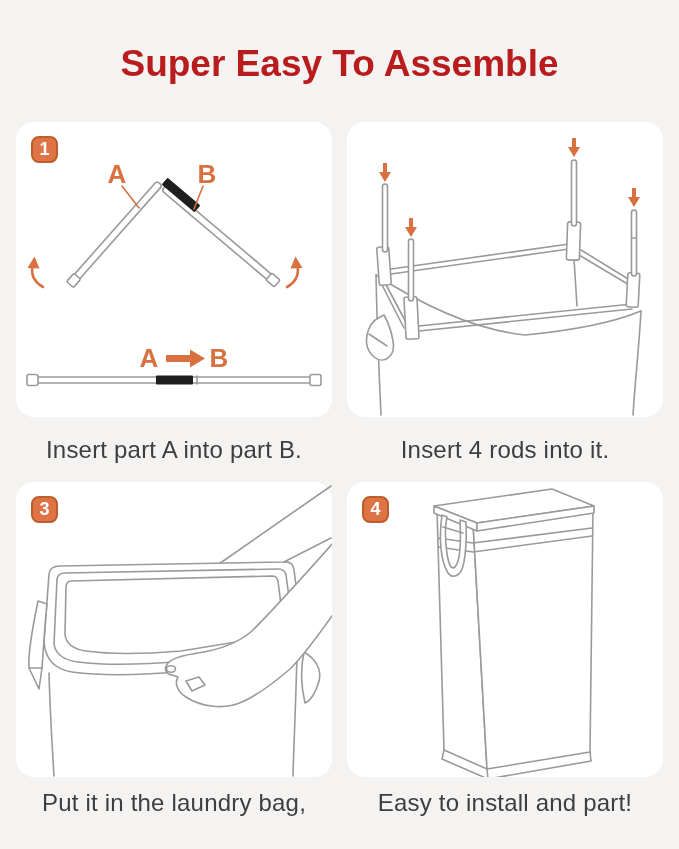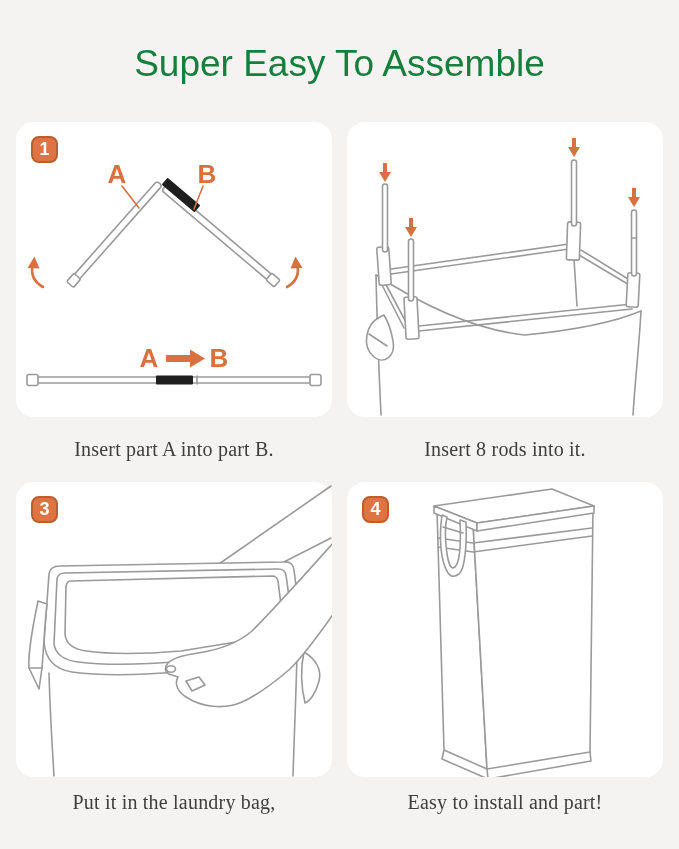--- a/index.html
+++ b/index.html
@@ -8,21 +8,21 @@
     background: #f4f3f1;
     font-family: "Liberation Sans", sans-serif;
     overflow: hidden;
   }
   .page { width: 679px; height: 849px; position: relative; }
   .title-wrap {
     height: 122px;
     display: flex; align-items: center; justify-content: center;
   }
   .title {
-    font-size: 37px; font-weight: 400; color: #15803d;
+    font-size: 37px; font-weight: 700; color: #b91c1c;
     letter-spacing: 0px; margin: 16px; padding-top: 6px;
   }
   .board {
     display: grid;
     grid-template-columns: 316px 316px;
     column-gap: 15px;
     padding: 0 16px;
   }
   .cell { display: flex; flex-direction: column; }
   .card {
@@ -48,23 +48,23 @@
     height: 65px;
     display: flex; align-items: center; justify-content: center;
   }
   .cap-wrap-2 {
     height: 92px;
     display: flex; flex-direction: column;
     align-items: center; justify-content: flex-start;
     padding-top: 12px; box-sizing: border-box;
   }
   .caption {
-    font-size: 20px; color: #3e3e3e;
+    font-size: 24px; color: #3e3e3e;
     text-align: center; line-height: 27px;
-    margin: 0; letter-spacing: 0.2px; font-family: Liberation Serif, serif;
+    margin: 0; letter-spacing: 0.2px;
   }
   
   .ln   { fill: none; stroke: #9a9a9a; stroke-width: 1.6; stroke-linecap: round; stroke-linejoin: round; }
   .lnw  { fill: #ffffff; stroke: #9a9a9a; stroke-width: 1.6; stroke-linecap: round; stroke-linejoin: round; }
   .blk  { fill: #1f1f1f; stroke: none; }
   .org  { fill: #d8713f; stroke: none; }
   .orgln{ fill: none; stroke: #d8713f; stroke-width: 1.6; stroke-linecap: round; }
   .orglnb{ fill: none; stroke: #d8713f; stroke-width: 2.6; stroke-linecap: round; }
   .svg-label { font-family: "Liberation Sans", sans-serif; font-size: 26px; font-weight: 700; fill: #d8713f; }
 </style>
@@ -171,21 +171,21 @@
             <rect class="org" x="225" y="16" width="4" height="10"></rect>
             <polygon class="org" points="221,25 233,25 227,35"></polygon>
           </g>
           <g>
             <rect class="org" x="285" y="66" width="4" height="10"></rect>
             <polygon class="org" points="281,75 293,75 287,85"></polygon>
           </g>
         </svg>
       </div>
       <div class="cap-wrap-1">
-        <p class="caption">Insert 8 rods into it.</p>
+        <p class="caption">Insert 4 rods into it.</p>
       </div>
     </section>
 
     <section class="cell">
       <div class="card">
         <div class="badge">3</div>
         <svg class="illus" width="316" height="295" viewBox="0 0 316 295">
           <g>
 
             <line class="ln" x1="200" y1="84" x2="315" y2="4"></line>

